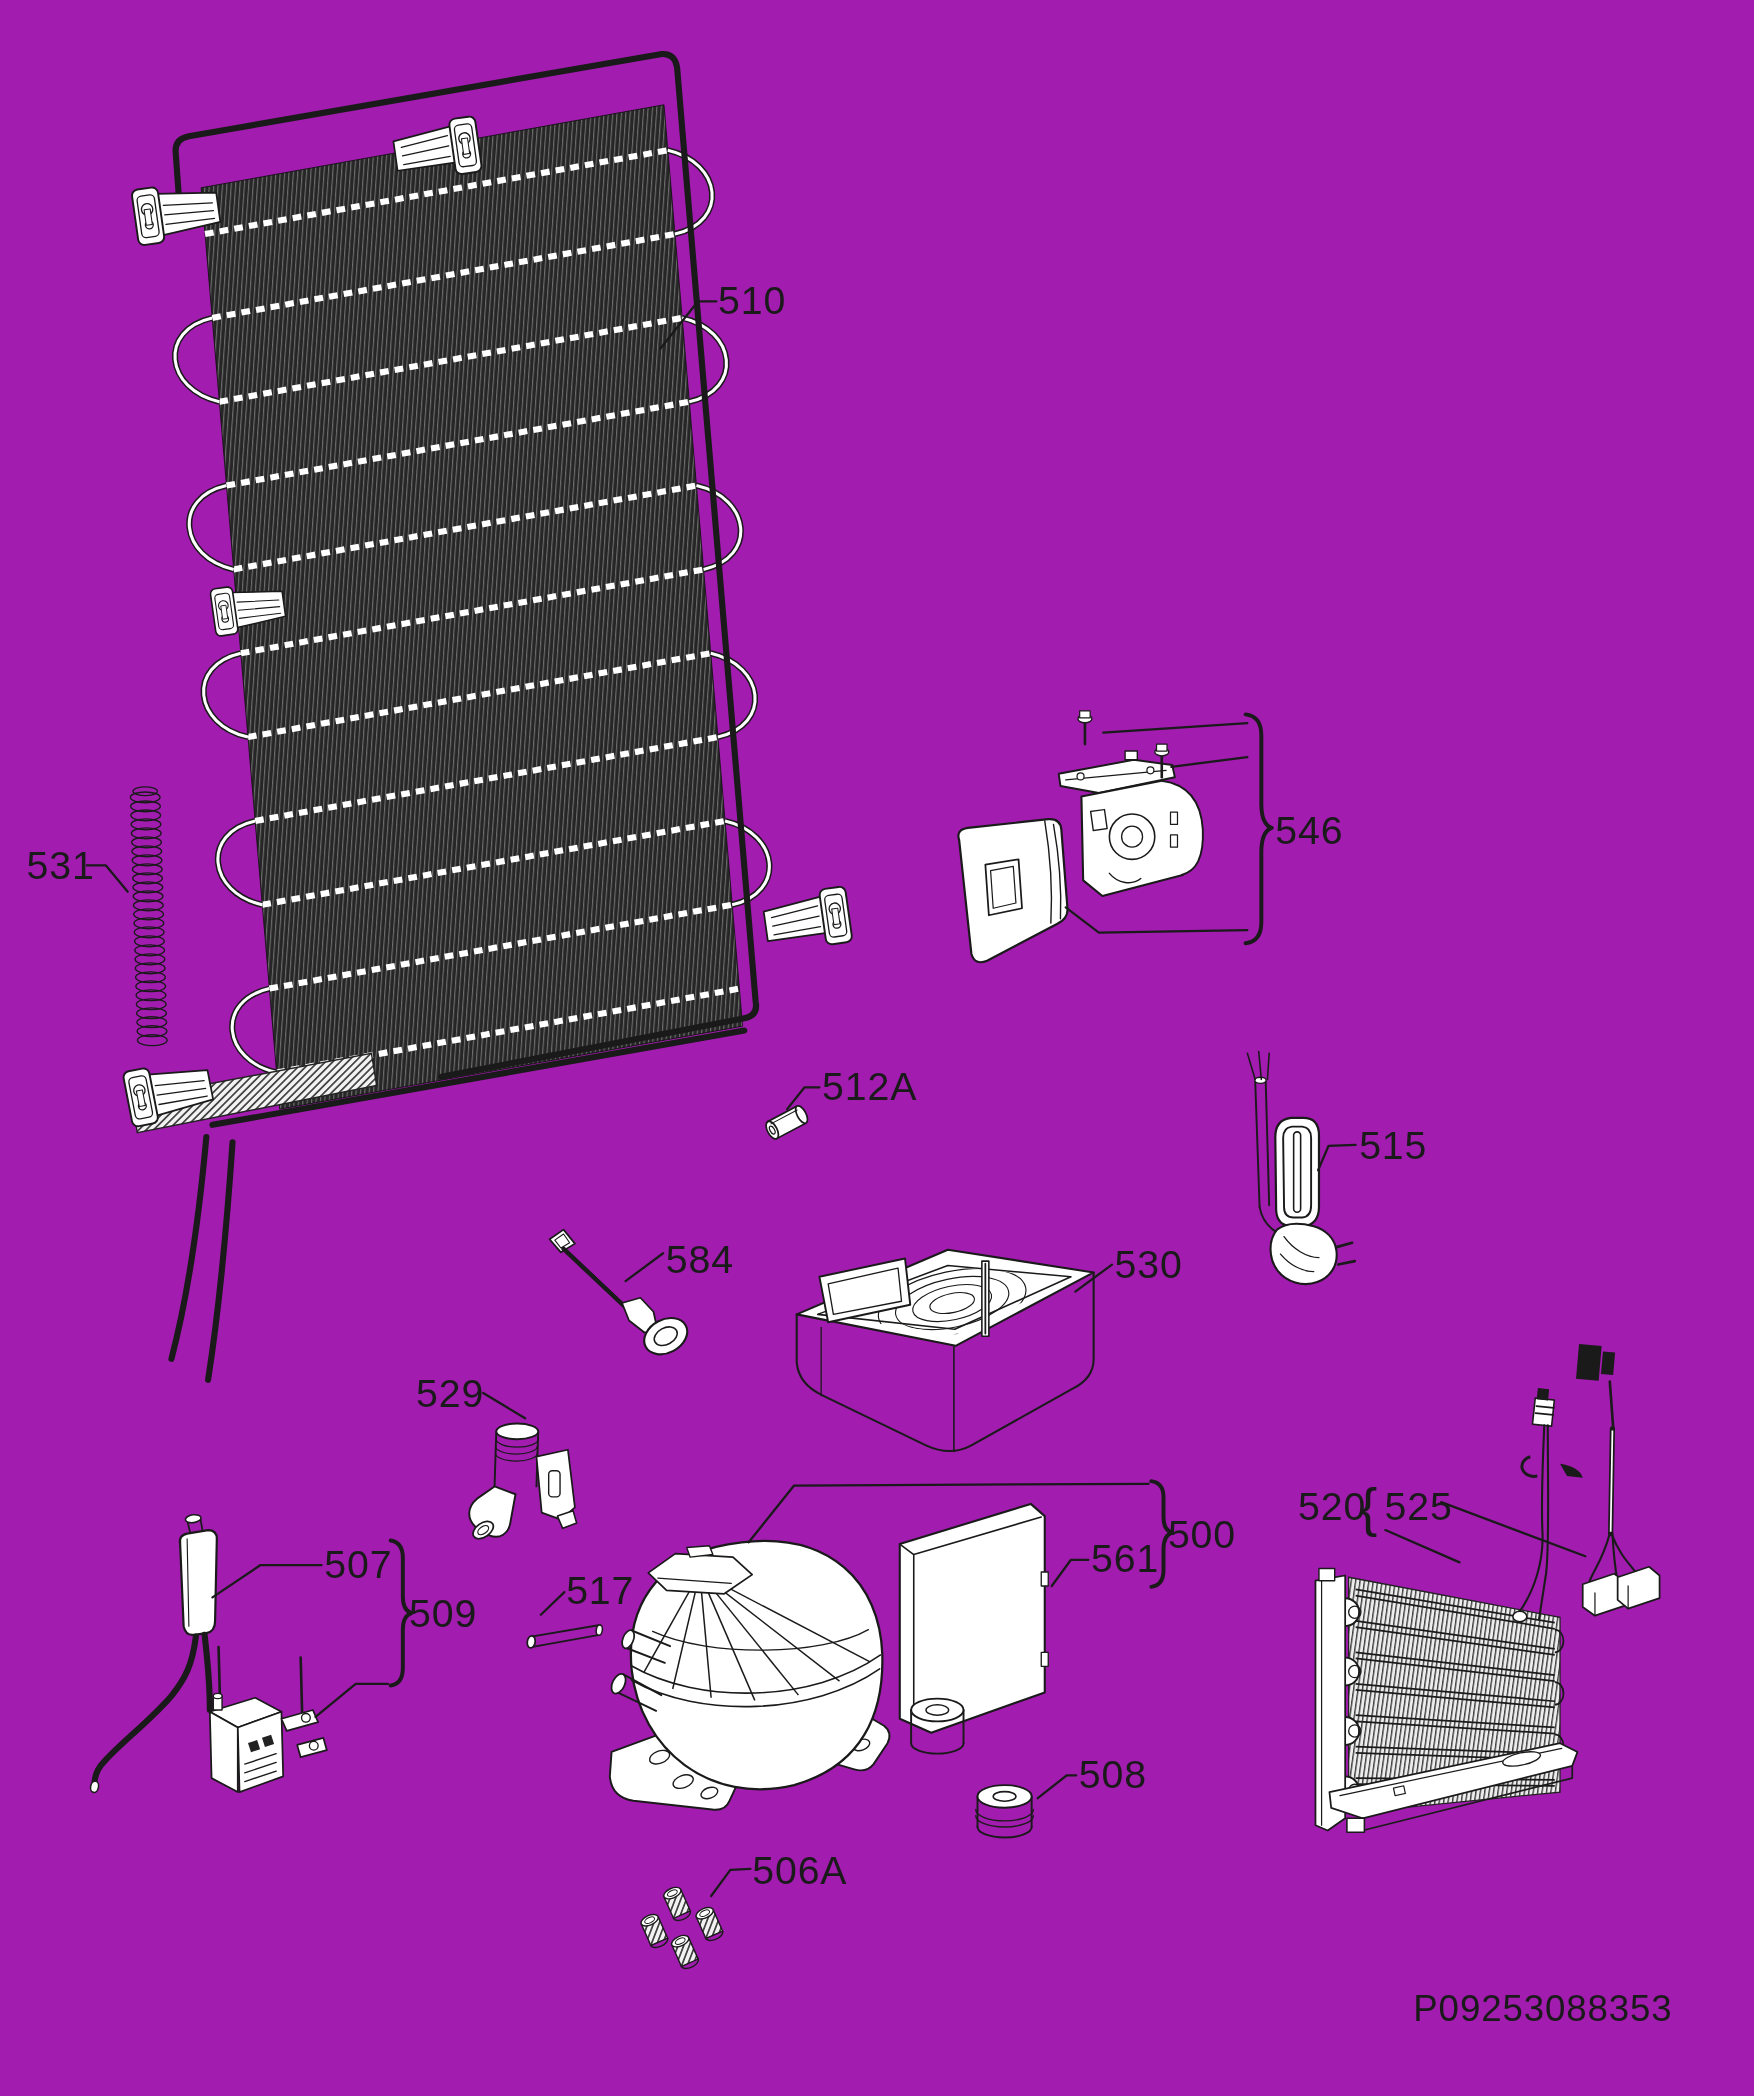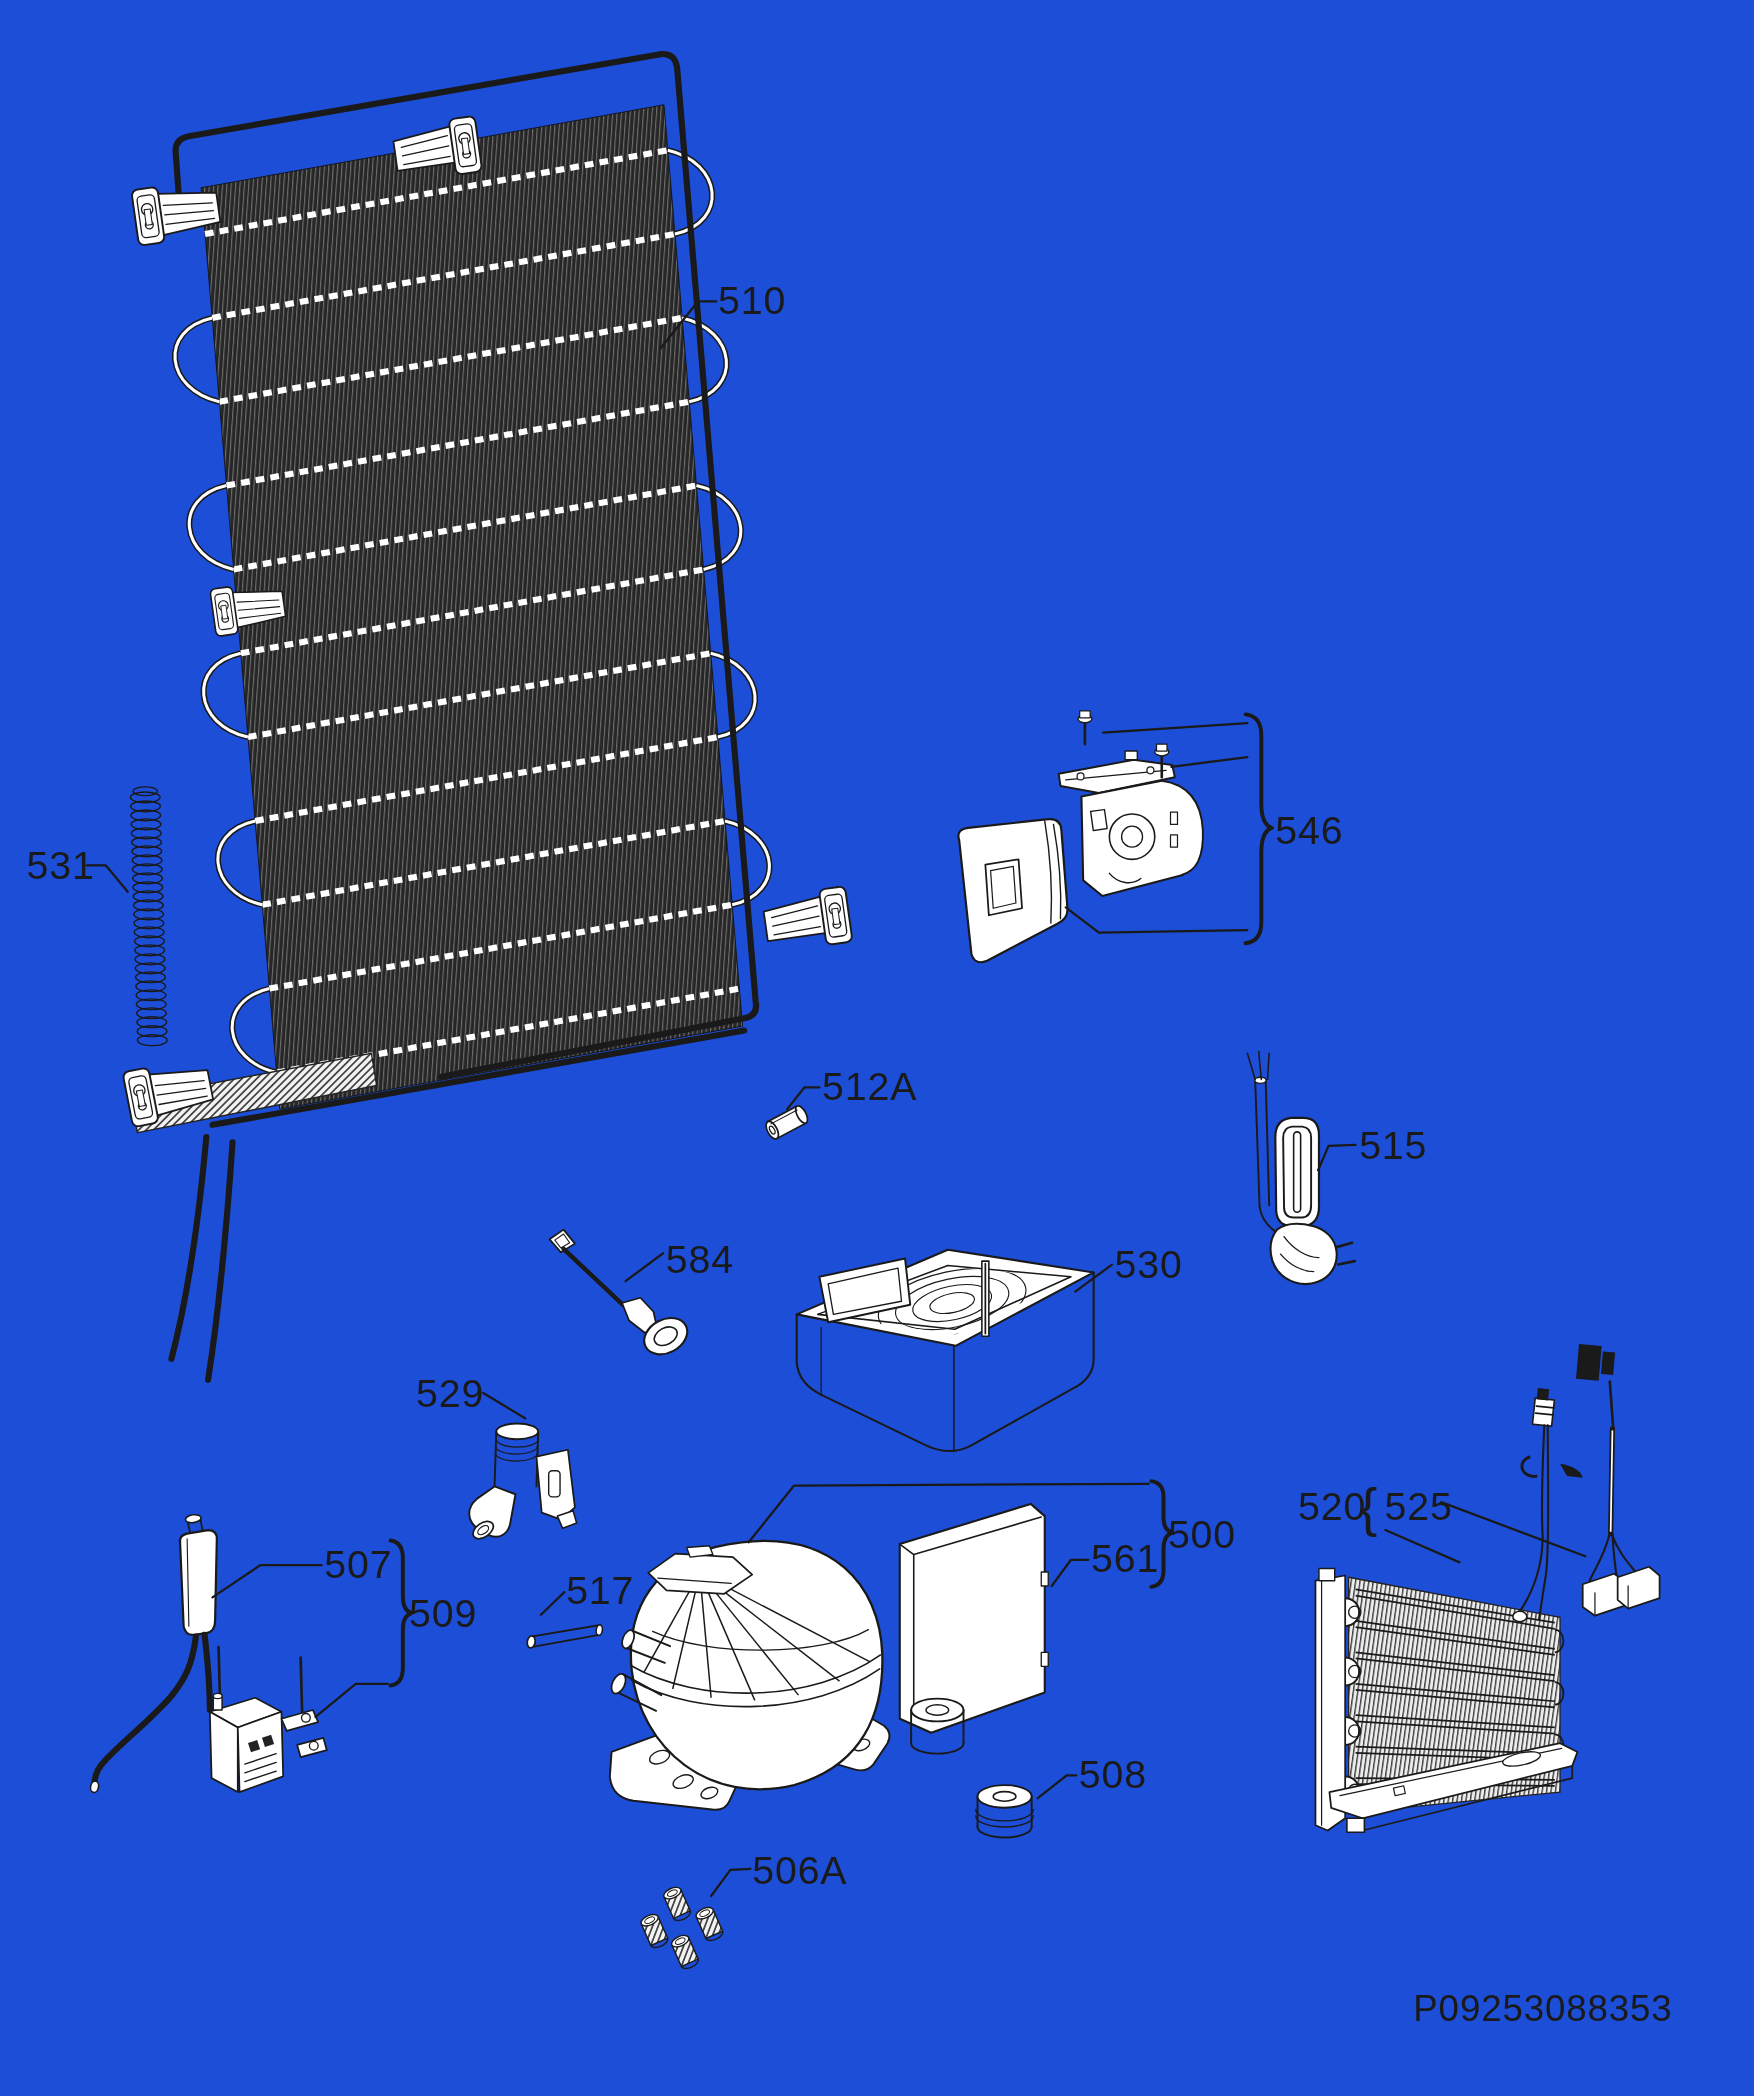--- a/index.html
+++ b/index.html
@@ -1,16 +1,16 @@
 <!DOCTYPE html>
 <html style="font-size:14px"><head>
 <meta charset="utf-8">
 <style>
   html,body{margin:0;padding:0;background:#fff;}
-  .canvas{position:relative;width:1755px;height:2096px;background:#1d4ed8;overflow:hidden;}
+  .canvas{position:relative;width:1755px;height:2096px;background:#a21caf;overflow:hidden;}
   svg{position:absolute;left:0;top:0;}
   .lbl{font-family:"Liberation Sans",sans-serif;font-size:45px;fill:#1a1a1a;letter-spacing:1px;}
   .brace-txt{font-family:"Liberation Sans",sans-serif;font-size:62px;fill:#1a1a1a;}
   .code{font-family:"Liberation Sans",sans-serif;font-size:42px;fill:#1a1a1a;letter-spacing:1px;}
   .ld{fill:none;stroke:#1a1a1a;stroke-width:2.6;stroke-linejoin:round;stroke-linecap:round;}
   .br{fill:none;stroke:#1a1a1a;stroke-width:4.5;stroke-linecap:round;stroke-linejoin:round;}
   .ln{fill:none;stroke:#1a1a1a;stroke-linecap:round;stroke-linejoin:round;}
   .wh{fill:#ffffff;stroke:#1a1a1a;stroke-linejoin:round;}
 </style>
 </head>

